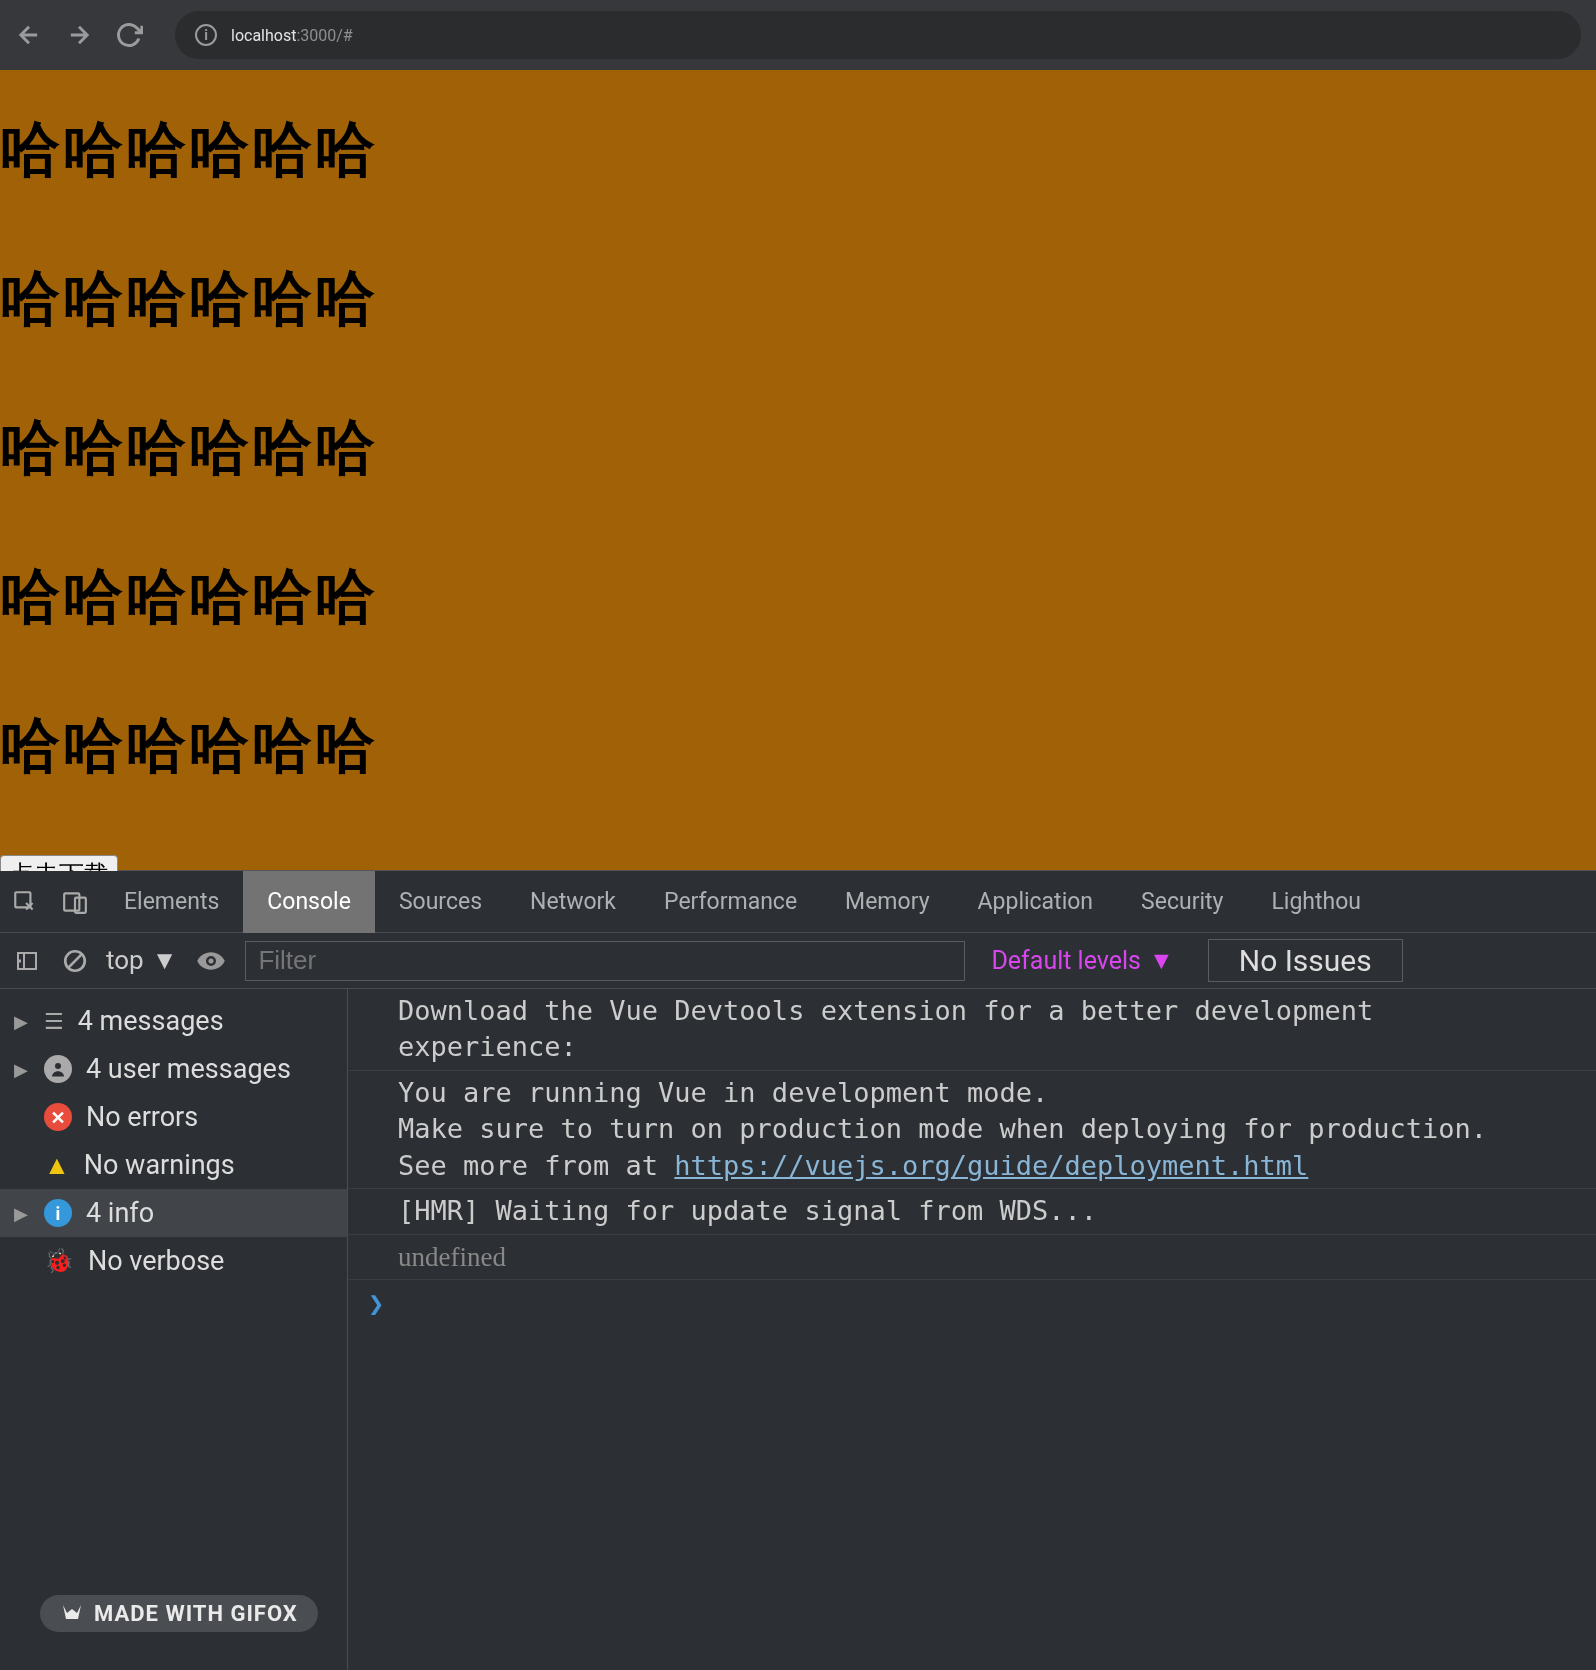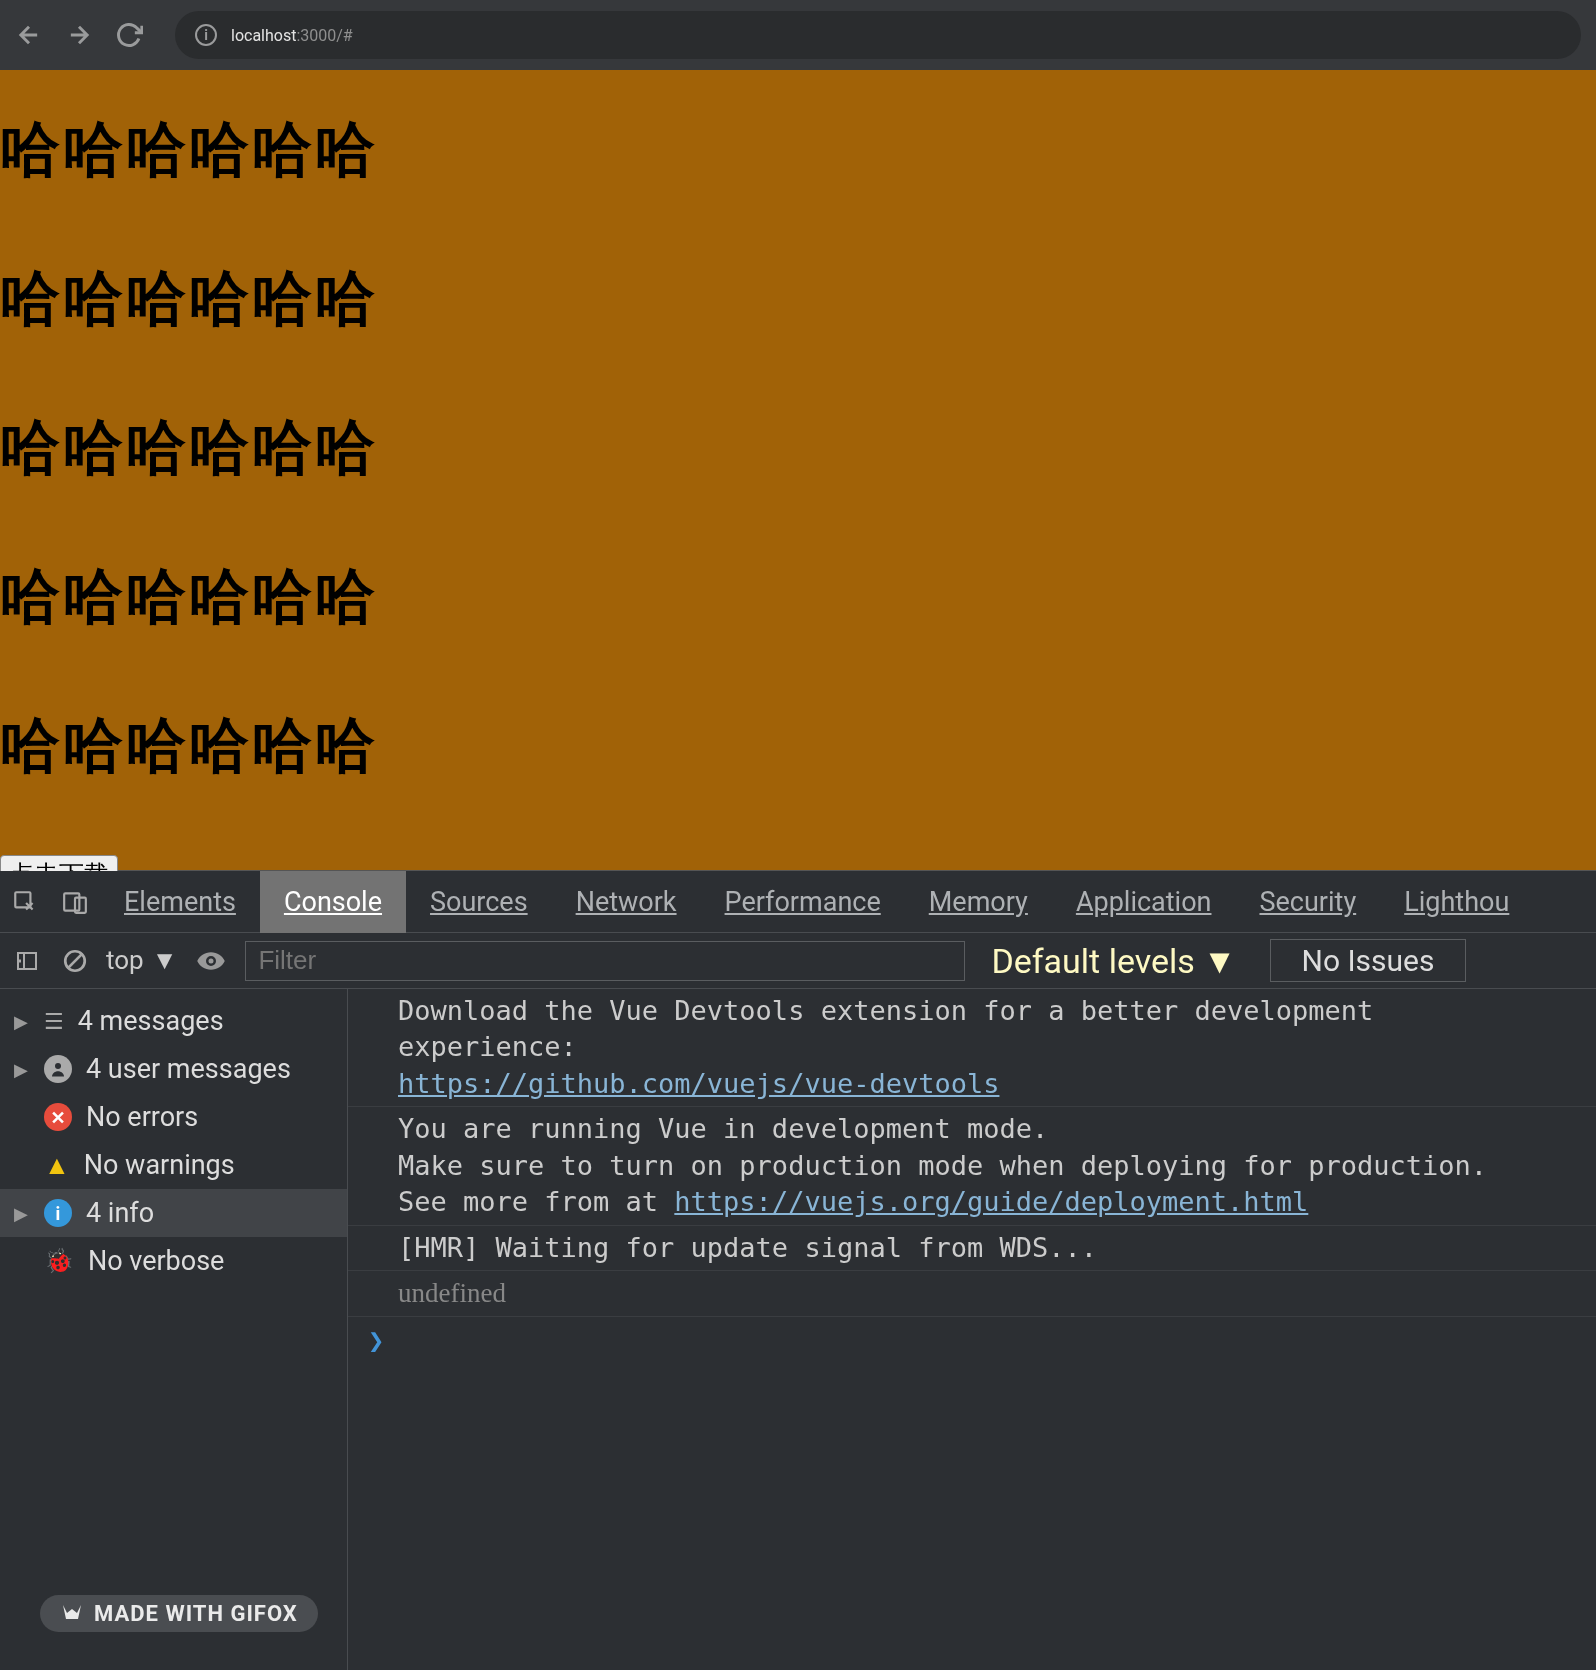--- a/index.html
+++ b/index.html
@@ -101,24 +101,23 @@
       align-items: center;
       justify-content: center;
       color: #aaa;
       font-size: 24px;
     }
     .dt-tab {
       padding: 0 24px;
       height: 62px;
       display: flex;
       align-items: center;
-      font-size: 27px;
+      font-size: 23px;
       color: #aeb1b4;
       cursor: pointer;
-      text-decoration: underline;
     }
     .dt-tab.active {
       background: #737373;
       color: #fff;
     }
     
     .dt-filter-bar {
       background: #2c2f33;
       height: 56px;
       display: flex;
@@ -139,22 +138,22 @@
     .dt-filter-input {
       background: #2c2f33;
       border: 1px solid #5a5d60;
       height: 40px;
       flex: 0 0 720px;
       color: #ccc;
       font-size: 26px;
       padding: 0 12px;
     }
     .dt-levels {
-      color: #fef9c3;
-      font-size: 34px;
+      color: #d946ef;
+      font-size: 25px;
       display: flex;
       align-items: center;
       gap: 8px;
       margin-left: 12px;
       text-align: center;
     }
     .dt-issues {
       border: 1px solid #5a5d60;
       padding: 3px 30px;
       color: #ddd;
@@ -367,21 +366,20 @@
       <div class="dt-side-item">
         <span class="dt-side-expander"></span>
         <span class="ic-bug">🐞</span>
         <span>No verbose</span>
       </div>
     </div>
 
     <div class="dt-console">
       <div class="dt-line">
         <span>Download the Vue Devtools extension for a better development experience:</span><br>
-        <a href="#">https://github.com/vuejs/vue-devtools</a>
       </div>
       <div class="dt-line">
         <span>You are running Vue in development mode.</span><br>
         <span>Make sure to turn on production mode when deploying for production.</span><br>
         <span>See more from at </span><a href="#">https://vuejs.org/guide/deployment.html</a>
       </div>
       <div class="dt-line">[HMR] Waiting for update signal from WDS...</div>
       <div class="dt-line dt-undefined">undefined</div>
       <div class="dt-prompt">❯</div>
     </div>

